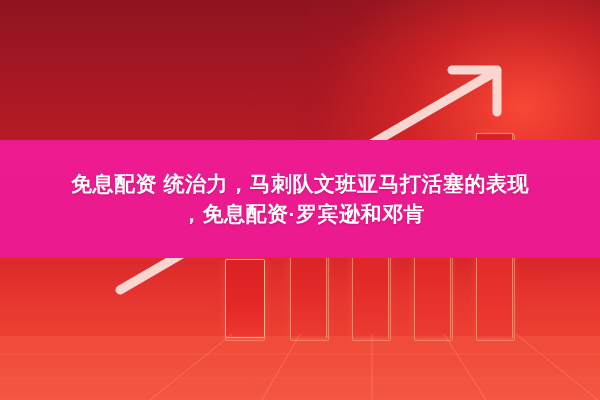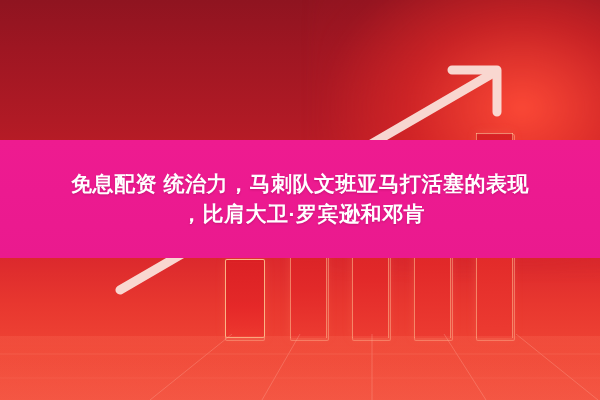--- a/index.html
+++ b/index.html
@@ -212,17 +212,17 @@
   <svg class="arrow" viewBox="0 0 600 400">
     <g fill="none" stroke="#fbe4dd" stroke-width="9" stroke-linecap="round" stroke-linejoin="round" opacity="0.93">
       <path d="M 120 290 L 495 72"></path>
       <path d="M 452 70 L 497 70 L 497 112"></path>
     </g>
   </svg>
 
   <div class="band">
     <div class="band-inner">
       <div class="headline">免息配资 统治力，马刺队文班亚马打活塞的表现</div>
-      <div class="headline line2">，比肩大卫·罗宾逊和邓肯</div>
+      <div class="headline line2">，免息配资·罗宾逊和邓肯</div>
     </div>
   </div>
 
 </div>
 
 </body></html>

